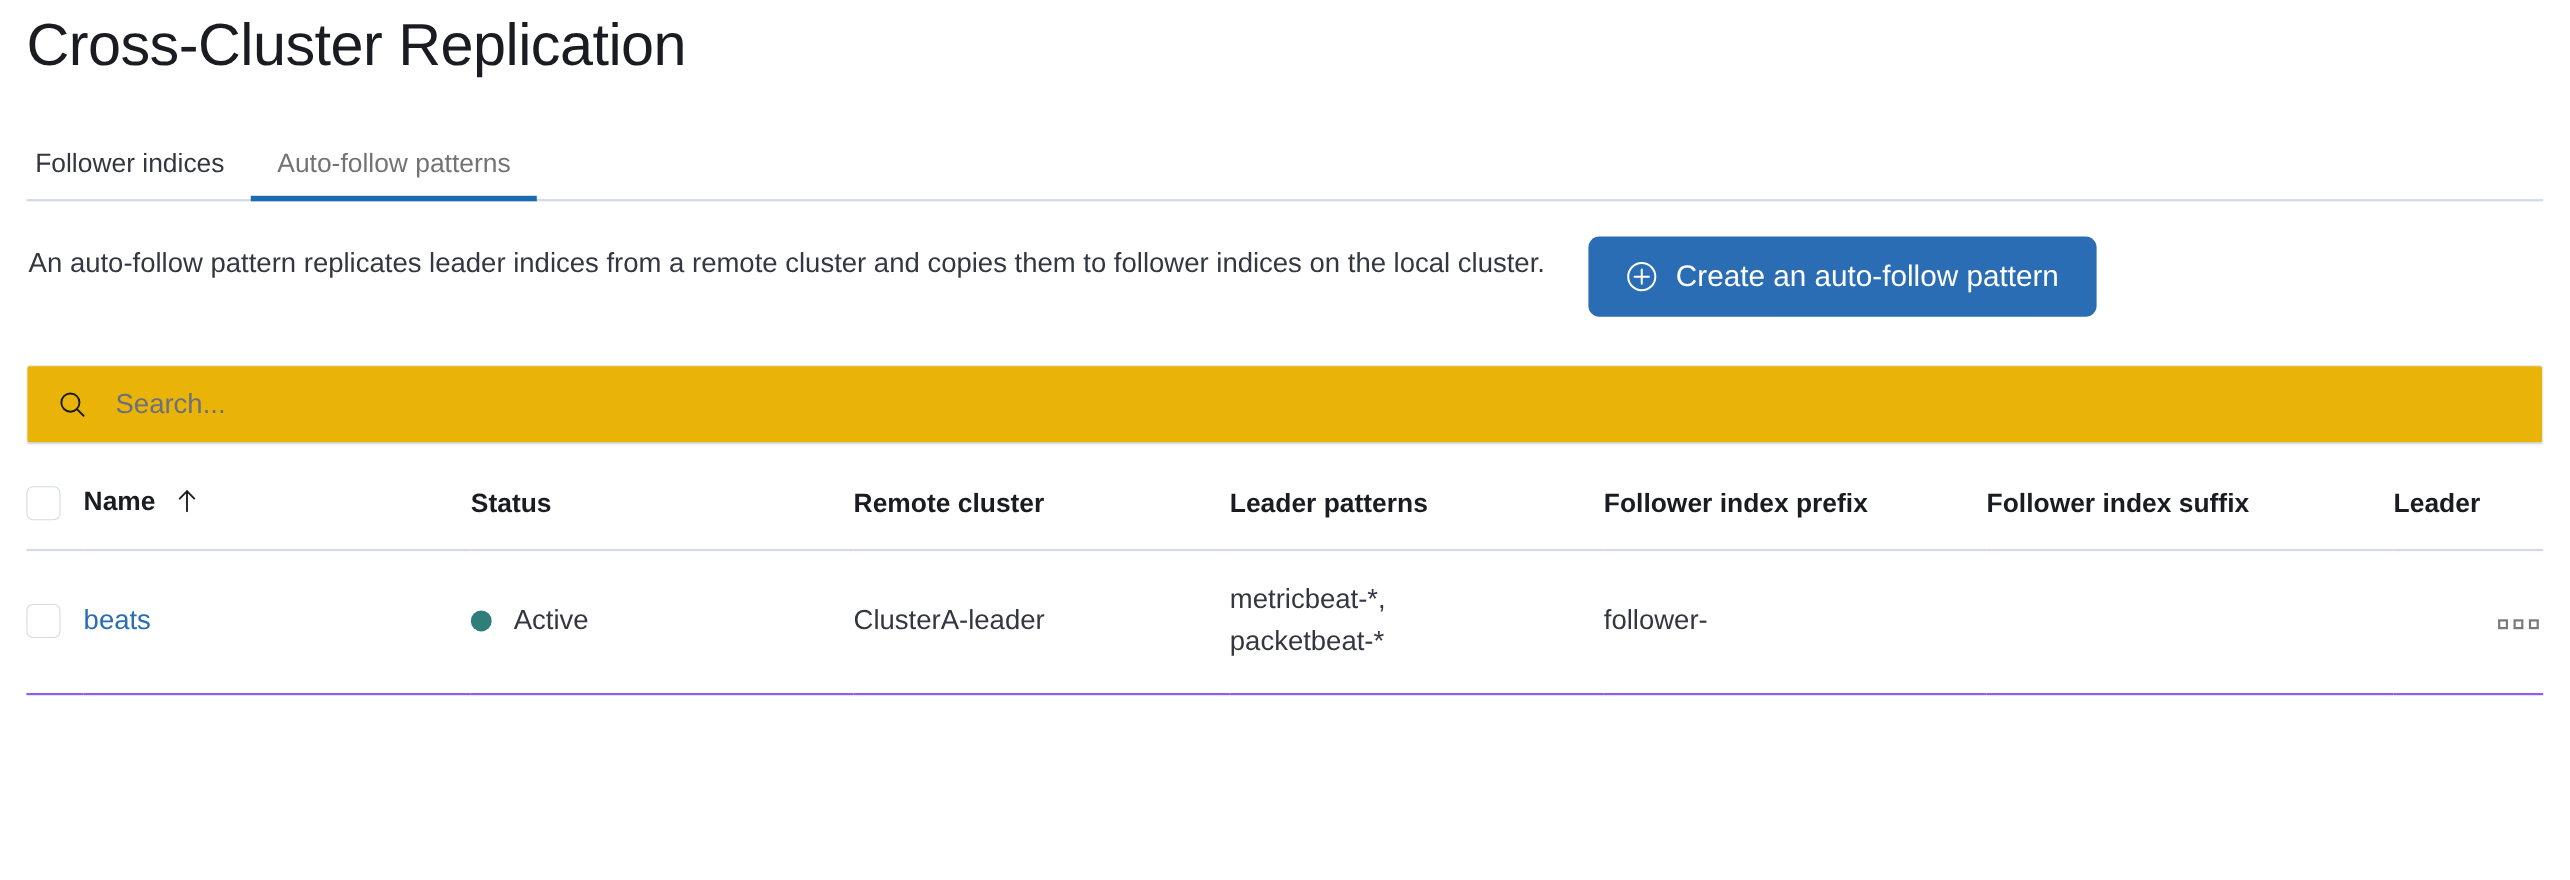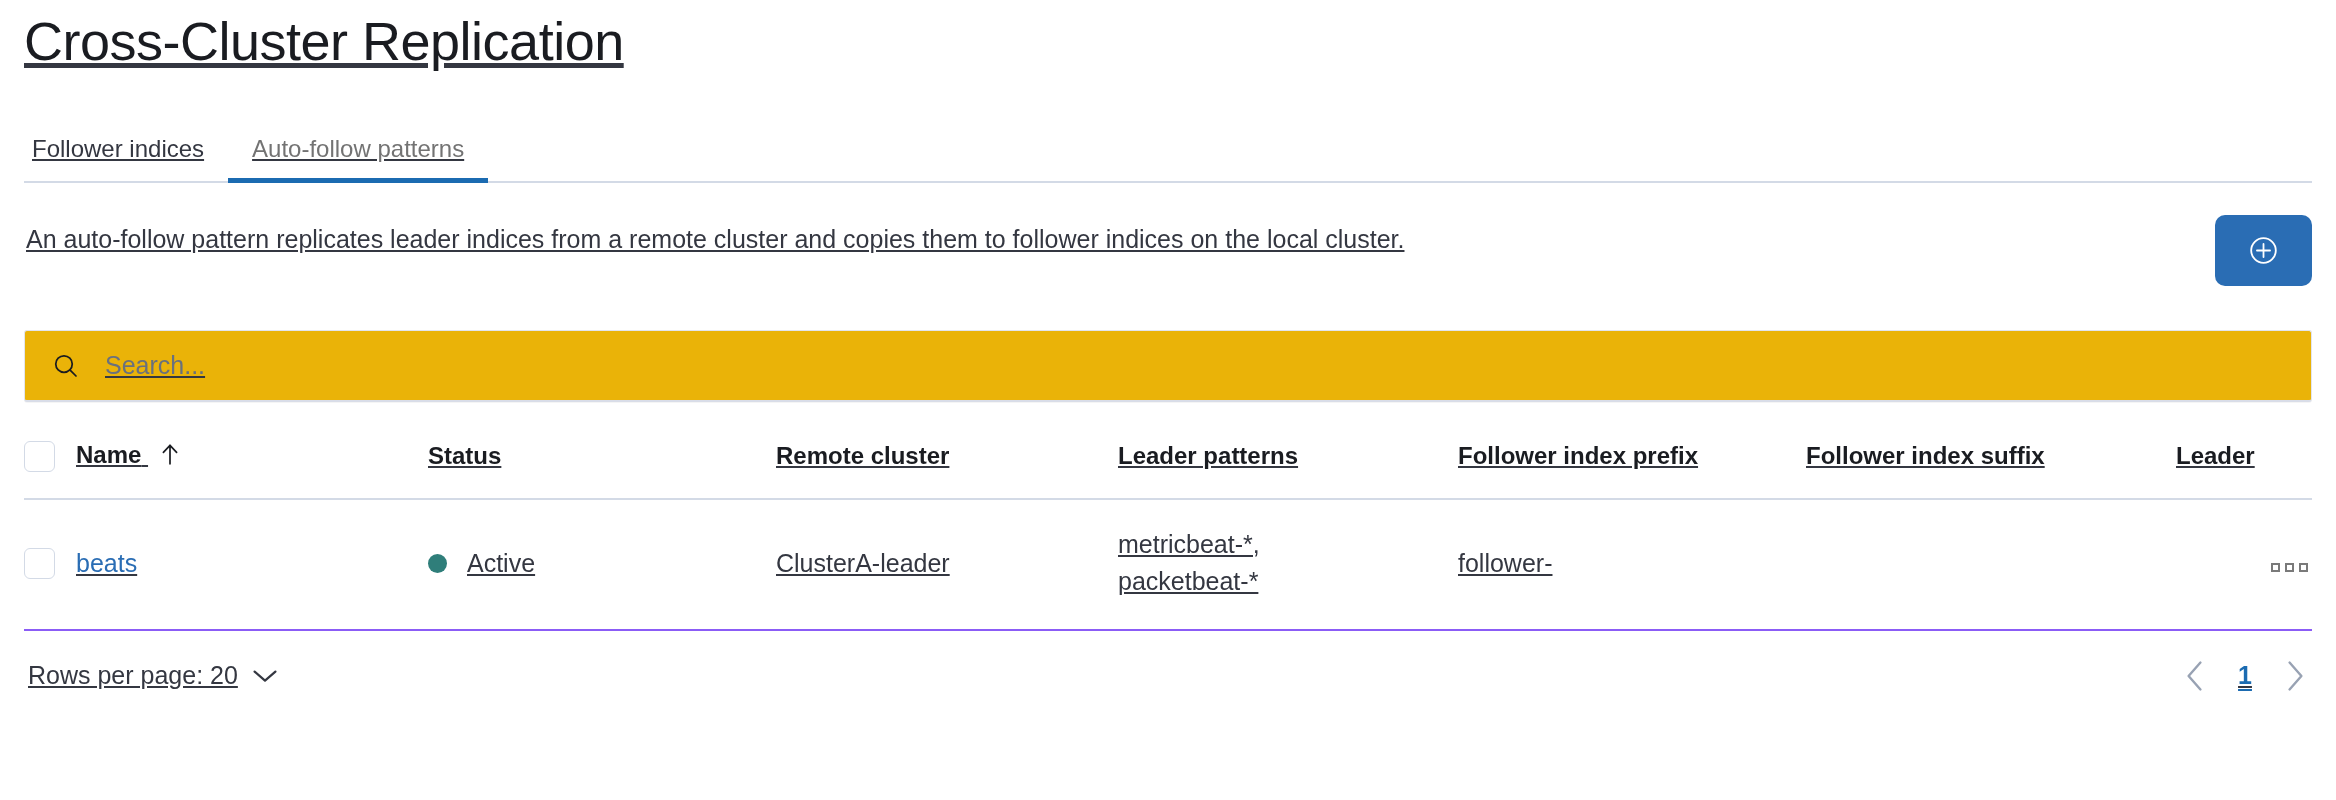--- a/index.html
+++ b/index.html
@@ -10,21 +10,20 @@
   body {
     width: 2336px; height: 800px;
     font-family: "Liberation Sans", sans-serif;
     color: #343741;
     overflow: hidden;
   }
   .page {
     position: relative;
     width: 2336px; height: 800px;
     padding: 0 24px;
-    text-decoration: underline;
   }
 
   
   .page-title {
     font-size: 54px;
     line-height: 1.1;
     font-weight: 400;
     color: #1a1c21;
     letter-spacing: -0.5px;
     margin: 0;
@@ -66,21 +65,21 @@
     left: 0; right: 0; bottom: 0;
     height: 5px;
     background: #1b6bb1;
     z-index: 2;
   }
 
   
   .desc-row {
     display: flex;
     align-items: flex-start;
-    justify-content: space-between;
+    justify-content: flex-start;
     margin-top: 38px;
     gap: 40px;
   }
   .desc-text {
     font-size: 25px;
     line-height: 1.45;
     color: #343741;
     max-width: 1700px;
     padding-left: 2px;
   }
@@ -270,20 +269,21 @@
 
   <div class="desc-row">
     <div class="desc-text">An auto-follow pattern replicates leader indices from a remote cluster and copies them to follower indices on the local cluster.</div>
     <button class="create-btn">
       <span class="plus-circle">
         <svg width="29" height="29" viewBox="0 0 24 24" fill="none" aria-hidden="true">
           <circle cx="12" cy="12" r="10.2" stroke="#ffffff" stroke-width="1.5"></circle>
           <path d="M12 6.6V17.4M6.6 12H17.4" stroke="#ffffff" stroke-width="1.5" stroke-linecap="round"></path>
         </svg>
       </span>
+      <span>Create an auto-follow pattern</span>
     </button>
   </div>
 
   <div class="search-wrap">
     <span class="search-icon">
       <svg width="30" height="30" viewBox="0 0 24 24" fill="none" aria-hidden="true">
         <circle cx="10.4" cy="10.4" r="6.6" stroke="#1a1c21" stroke-width="1.4"></circle>
         <path d="M15.3 15.3L20 20" stroke="#1a1c21" stroke-width="1.4" stroke-linecap="round"></path>
       </svg>
     </span>
@@ -349,38 +349,14 @@
           <span class="actions-dots">
             <i></i>
             <i></i>
             <i></i>
           </span>
         </td>
       </tr>
     </tbody>
   </table>
 
-  <div class="table-footer">
-    <button class="rows-per-page">
-      <span>Rows per page: 20</span>
-      <span>
-        <svg width="26" height="16" viewBox="0 0 20 12" fill="none" aria-hidden="true">
-          <path d="M2 2.6L10 9.6L18 2.6" stroke="#343741" stroke-width="1.7" stroke-linecap="round" stroke-linejoin="round"></path>
-        </svg>
-      </span>
-    </button>
-
-    <div class="pager">
-      <span class="pager-arrow">
-        <svg width="20" height="32" viewBox="0 0 12 20" fill="none" aria-hidden="true">
-          <path d="M9.4 1.6L2 10L9.4 18.4" stroke="#98a2b3" stroke-width="1.5" stroke-linecap="round" stroke-linejoin="round"></path>
-        </svg>
-      </span>
-      <span class="pager-num">1</span>
-      <span class="pager-arrow">
-        <svg width="20" height="32" viewBox="0 0 12 20" fill="none" aria-hidden="true">
-          <path d="M2.6 1.6L10 10L2.6 18.4" stroke="#98a2b3" stroke-width="1.5" stroke-linecap="round" stroke-linejoin="round"></path>
-        </svg>
-      </span>
-    </div>
-  </div>
 
 </div>
 
 </body></html>

